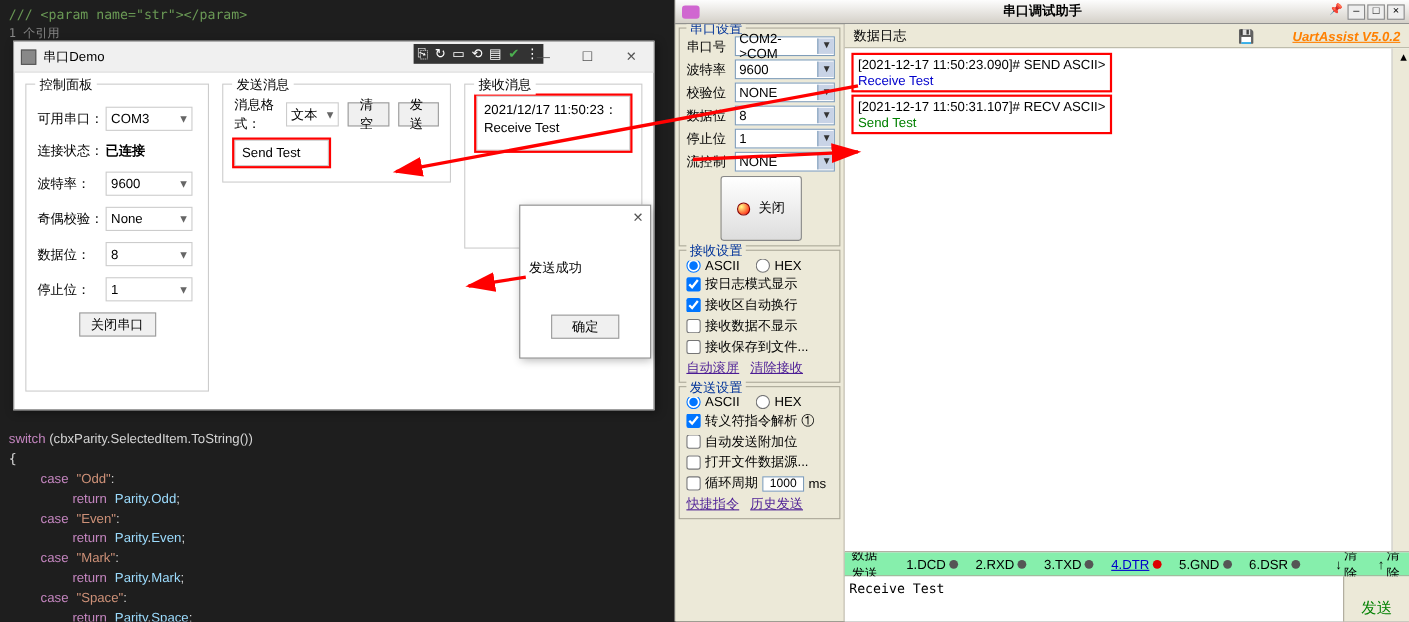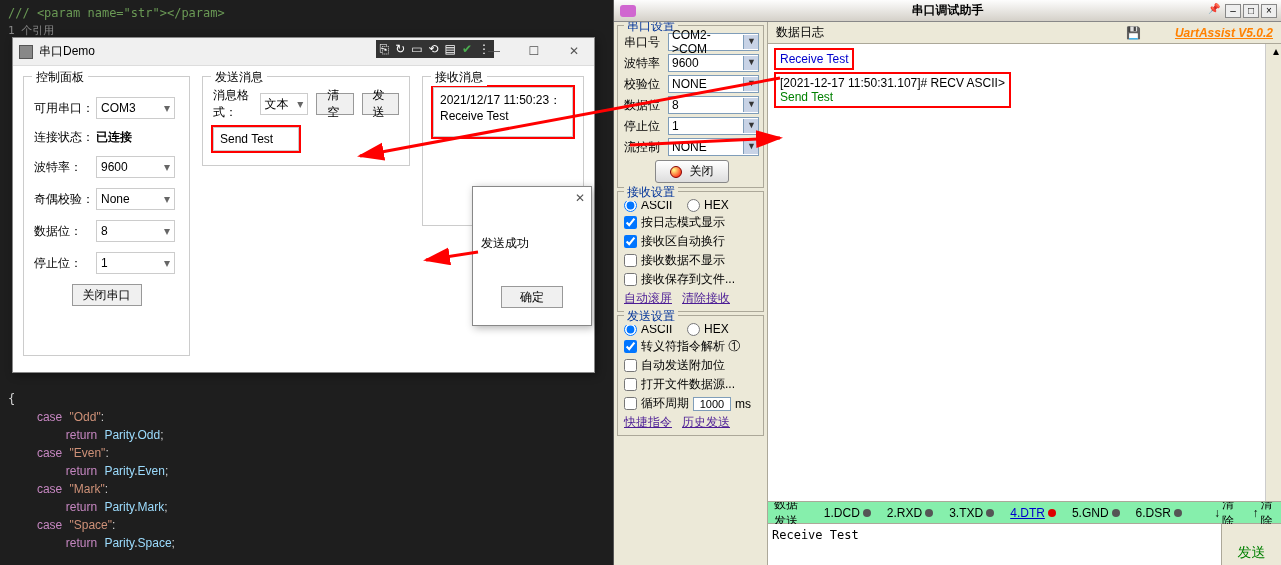--- a/index.html
+++ b/index.html
@@ -48,21 +48,21 @@
 .uart-body{display:flex;height:560px}
 .uart-left{width:154px;border-right:1px solid #aca899;background:#ece9d8;overflow:hidden}
 .grp{border:1px solid #aca899;margin:3px;padding:4px 4px 4px 6px;position:relative;background:#ece9d8}
 .grp-t{position:absolute;top:-8px;left:6px;background:#ece9d8;padding:0 3px;color:#003399;font-size:12px}
 .grp .r{display:flex;align-items:center;margin:3px 0;gap:4px}
 .grp .r label{width:40px}
 .combo{border:1px solid #7f9db9;background:#fff;height:18px;flex:1;padding:0 3px;font-size:11px;display:flex;align-items:center;justify-content:space-between;cursor:pointer}
 .combo::after{content:"";width:14px;height:14px;background:#c8d3e6;border-left:1px solid #7f9db9;margin-right:-3px;display:flex;align-items:center;justify-content:center}
 .combo{position:relative}
 .combo .arr{position:absolute;right:2px;top:2px;font-size:9px;color:#333}
-.cbtn{border:1px solid #888;background:linear-gradient(#fff,#ddd);padding:2px 14px;cursor:pointer;display:inline-flex;align-items:center;gap:8px;border-radius:3px}
+.cbtn{border:1px solid #888;background:linear-gradient(#fff,#ddd);padding:20px 14px;cursor:pointer;display:inline-flex;align-items:center;gap:8px;border-radius:3px}
 .reddot{width:12px;height:12px;border-radius:50%;background:radial-gradient(circle at 30% 30%,#ff8,#f00);border:1px solid #800}
 .chk{display:flex;align-items:center;gap:4px;margin:2px 0}
 .chk input{margin:0}
 .lnk{color:#4c1d95;text-decoration:underline;cursor:pointer;margin-right:10px}
 .uart-right{flex:1;display:flex;flex-direction:column;background:#fff}
 .log-head{height:22px;background:#ece9d8;border-bottom:1px solid #aca899;display:flex;align-items:center;padding:0 8px;position:relative}
 .brand{position:absolute;right:8px;color:#ff8000;font-style:italic;font-weight:bold;text-decoration:underline}
 .log-area{flex:1;background:#fff;padding:6px 8px;font-family:"Courier New",monospace;font-size:12px;position:relative;border-bottom:1px solid #aca899}
 .log-area .scroll{position:absolute;right:0;top:0;bottom:0;width:16px;background:#ece9d8;border-left:1px solid #ccc}
 .send-bar{height:22px;background:#86efac;border-bottom:1px solid #aca899;display:flex;align-items:center;padding:0 6px;gap:16px;font-size:11px}
@@ -80,20 +80,21 @@
 .sig{display:inline-flex;align-items:center;gap:1px}
 .clr{display:inline-flex;align-items:center;gap:2px;cursor:pointer}
 </style>
 </head>
 <body>
 
 <div class="code-area">
   <div class="code-line cm">/// &lt;param name="str"&gt;&lt;/param&gt;</div>
   <div class="code-line refcount">1 个引用</div>
   <div style="height:350px"></div>
+  <div class="code-line"><span class="kw">switch</span><span class="pl"> (cbxParity.SelectedItem.ToString())</span></div>
   <div class="code-line pl">{</div>
   <div id="cases">
       <div class="code-line">    <span class="kw">case</span> <span class="str">"Odd"</span><span class="pl">:</span></div>
       <div class="code-line">        <span class="kw">return</span> <span class="id">Parity</span><span class="pl">.</span><span class="id">Odd</span><span class="pl">;</span></div>
       <div class="code-line">    <span class="kw">case</span> <span class="str">"Even"</span><span class="pl">:</span></div>
       <div class="code-line">        <span class="kw">return</span> <span class="id">Parity</span><span class="pl">.</span><span class="id">Even</span><span class="pl">;</span></div>
       <div class="code-line">    <span class="kw">case</span> <span class="str">"Mark"</span><span class="pl">:</span></div>
       <div class="code-line">        <span class="kw">return</span> <span class="id">Parity</span><span class="pl">.</span><span class="id">Mark</span><span class="pl">;</span></div>
       <div class="code-line">    <span class="kw">case</span> <span class="str">"Space"</span><span class="pl">:</span></div>
       <div class="code-line">        <span class="kw">return</span> <span class="id">Parity</span><span class="pl">.</span><span class="id">Space</span><span class="pl">;</span></div>
@@ -296,20 +297,21 @@
       </div>
     </div>
     <div class="uart-right">
       <div class="log-head">
         <span>数据日志</span>
         <span class="brand">UartAssist V5.0.2</span>
         <span style="position:absolute;right:140px">💾</span>
       </div>
       <div class="log-area">
         <div class="redbox" style="display:inline-block;padding:2px 4px;margin-bottom:6px">
+          <div>[2021-12-17 11:50:23.090]# SEND ASCII&gt;</div>
           <div style="color:#0000cc">Receive Test</div>
         </div><br>
         <div class="redbox" style="display:inline-block;padding:2px 4px">
           <div>[2021-12-17 11:50:31.107]# RECV ASCII&gt;</div>
           <div style="color:#008000">Send Test</div>
         </div>
         <div class="scroll">
             <div style="position:absolute;top:0;right:2px">▴</div>
           </div>
       </div>

